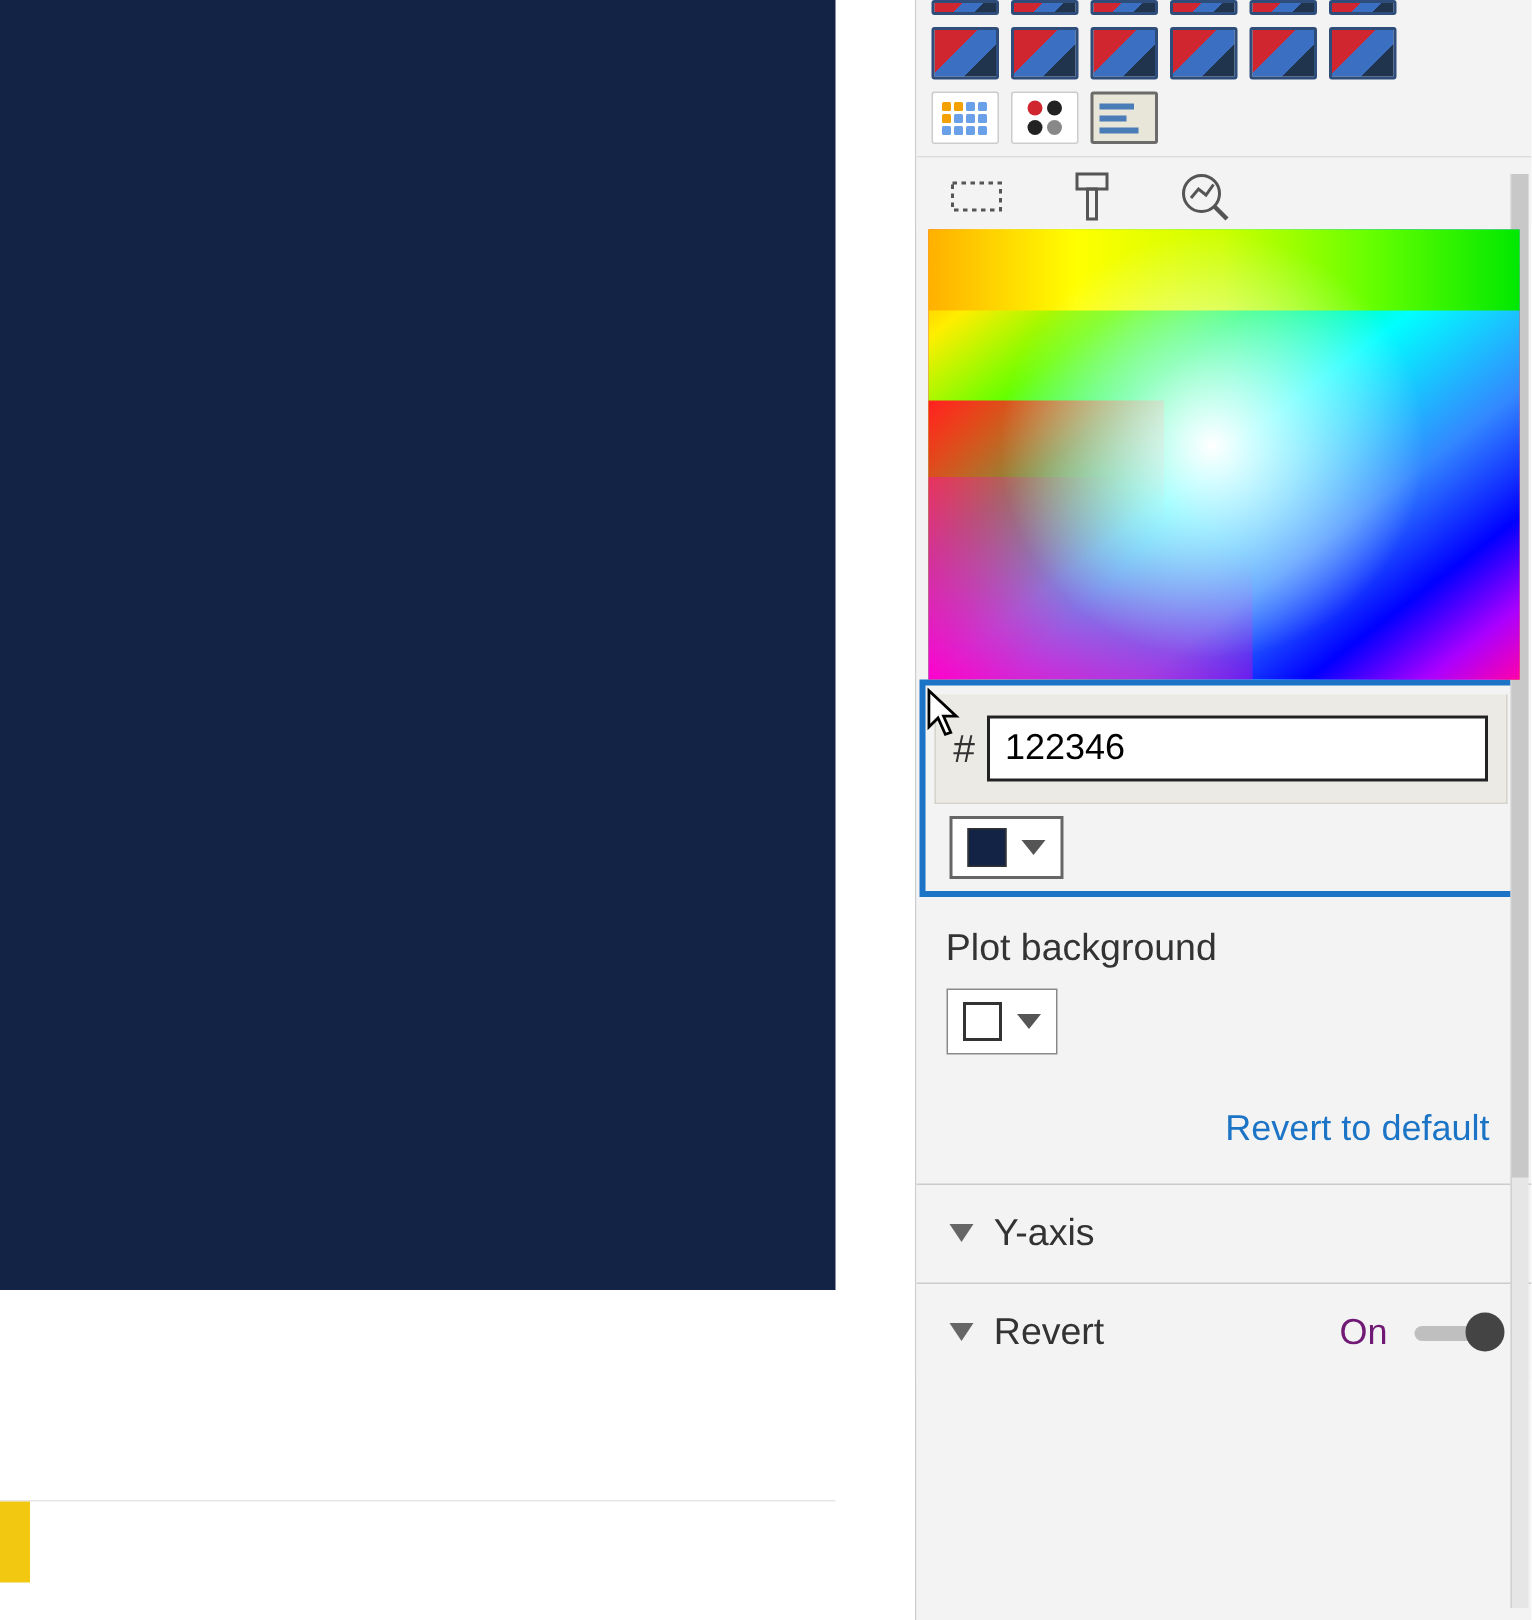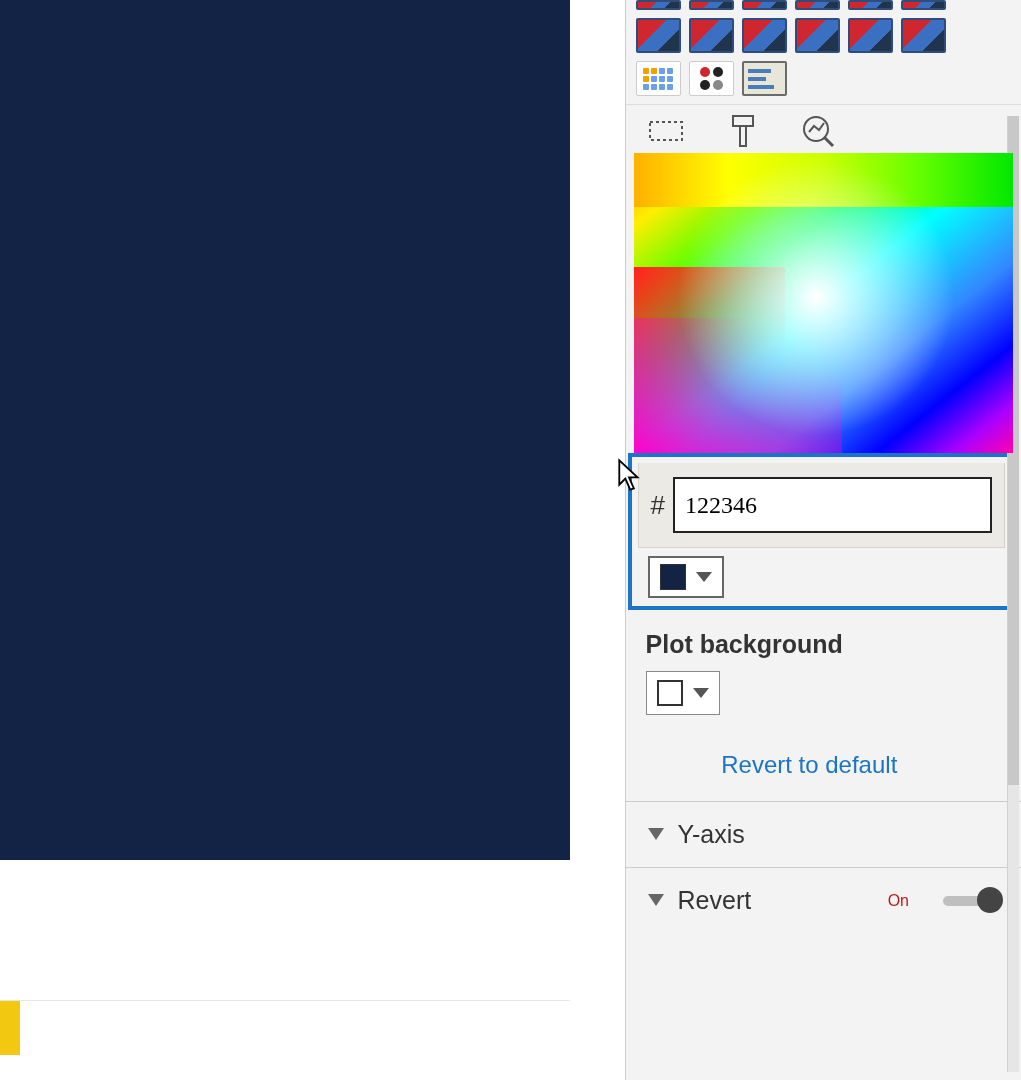--- a/index.html
+++ b/index.html
@@ -66,47 +66,47 @@
   .spectrum-yellowtop { position:absolute; top:0; left:0; right:0; height:18%; background: linear-gradient(to right, #ffb000 0%, #ffff00 25%, #ccff00 50%, #66ff00 75%, #00e800 100%);}
 
   .hex-block {
     margin: 0 6px 0 2px; border: 4px solid #1b74c5; padding:6px 6px 8px 6px; background:#f3f3f3;
   }
   .hex-row {
     background:#eceae4; padding:14px 12px; display:flex; align-items:center; gap:8px; border:1px solid #d5d3cc; border-top:none;
   }
   .hash { font-size:26px; color:#333; }
   .hex-input {
-    flex: 0 0 140px; height:56px; font-size:24px; padding:4px 10px; border:2px solid #222; background:#fff; font-family:Liberation Serif, serif;
+    flex: 0 0 140px; height:44px; font-size:24px; padding:4px 10px; border:2px solid #222; background:#fff; font-family:Liberation Sans, sans-serif;
   }
   .back-btn {
     margin-left:auto; height:42px; padding:0 26px; font-size:24px; background:#fff; border:1px solid #aaa; color:#222; cursor:pointer;
   }
   .swatch-row { padding:8px 10px 0 10px; }
   .swatch-dd {
     display:inline-flex; align-items:center; gap:10px; border:2px solid #666; background:#fff; padding:6px 10px; cursor:pointer;
   }
   .swatch-box { width:26px; height:26px; border:1px solid #333; }
   .caret { width:0; height:0; border-left:8px solid transparent; border-right:8px solid transparent; border-top:10px solid #555; }
 
   .section { padding: 20px 20px 8px 20px; font-size:25px; color:#333; }
-  .section-label { margin-bottom:12px;font-weight:bold; }
+  .section-label { margin-bottom:12px; }
   .plot-swatch {
     display:inline-flex; align-items:center; gap:10px; border:1px solid #888; background:#fff; padding:8px 10px; cursor:pointer;
   }
   .plot-swatch .swb { width:26px; height:26px; border:2px solid #333; background:#fff;}
   .revert {
-    text-align:center; color:#1b74c5; font-size:24px; padding: 28px 28px 22px 0; cursor:pointer;
+    text-align:right; color:#1b74c5; font-size:24px; padding: 28px 28px 22px 0; cursor:pointer;
   }
   .acc {
     border-top:1px solid #ccc; padding:18px 22px; display:flex; align-items:center; gap:14px; font-size:25px; color:#333; background:#f3f3f3;
   }
   .chev { width:0;height:0;border-left:8px solid transparent;border-right:8px solid transparent;border-top:12px solid #666; transform:translateY(-1px);}
   .acc .spacer { flex:1; }
-  .toggle-label { font-size:16px; color:#b91c1c; margin-right:20px;}
+  .toggle-label { font-size:24px; color:#701a75; margin-right:4px;}
   .toggle {
     width:56px; height:10px; background:#bbb; border-radius:6px; position:relative;
   }
   .toggle .knob {
     position:absolute; top:-9px; width:26px; height:26px; border-radius:50%; background:#555;
   }
   .toggle.on .knob { right:-4px; background:#444;}
   .toggle.off .knob { left:-4px; background:#666;}
   .toggle.off { background:#d4d4d4;}
   .toggle.on { background:#bfbfbf;}

